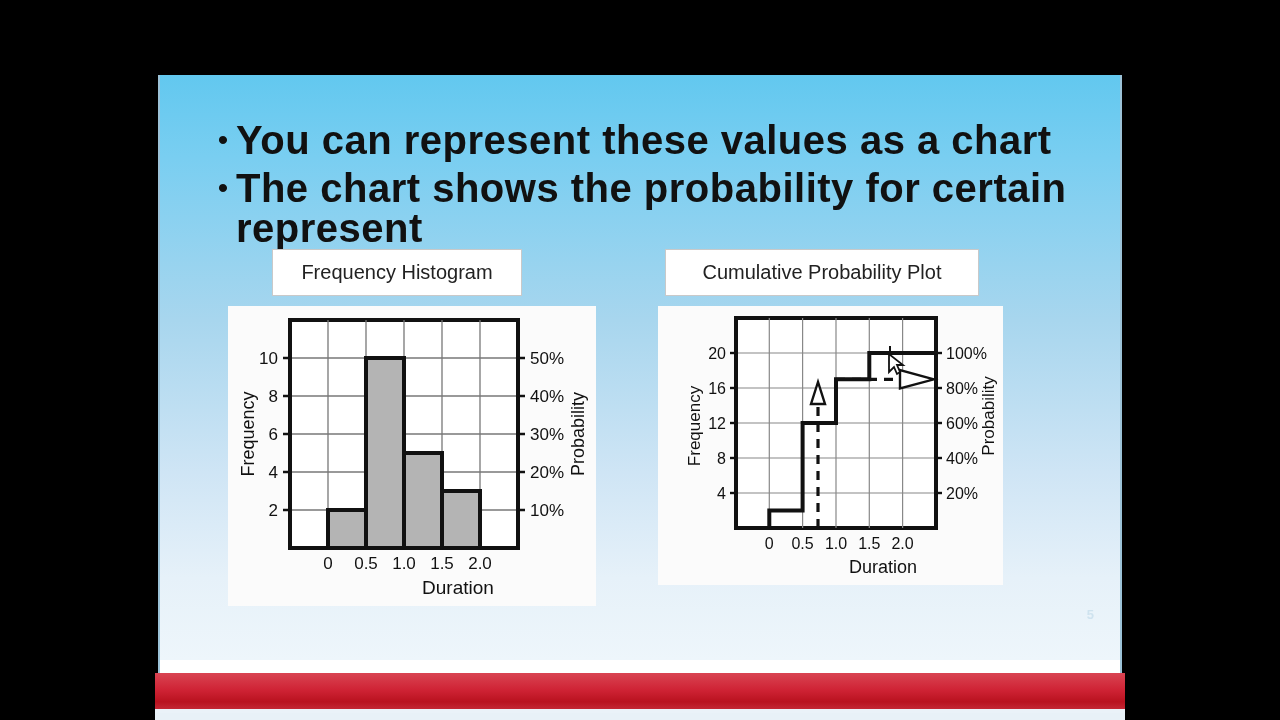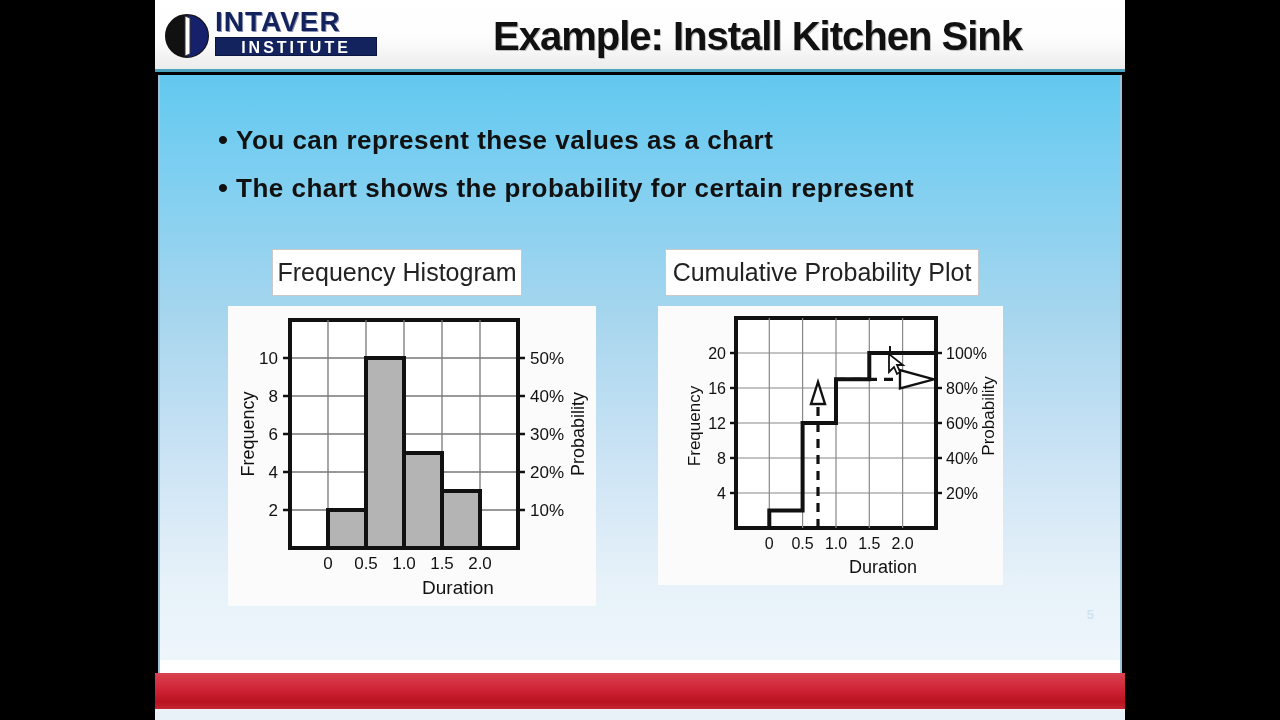--- a/index.html
+++ b/index.html
@@ -36,27 +36,27 @@
 
   
   #body{position:absolute;left:3px;top:75px;width:964px;height:585px;
         background:linear-gradient(to bottom,#62c8ef 0%,#79cef1 14%,#a8d6ee 42%,#cfe5f5 68%,#e6f1f9 86%,#eef6fb 100%);
         border-left:2px solid #9cc3d8;border-right:2px solid #9cc3d8;box-sizing:border-box;}
 
   
   #bullets{position:absolute;left:50px;top:45px;width:900px;}
   .bullet{display:flex;align-items:flex-start;margin-bottom:8px;}
   .bullet .dot{width:26px;flex:0 0 26px;font-size:30px;line-height:40px;color:#111;text-align:center;}
-  .bullet .btext{font-family:"Liberation Sans",sans-serif;font-weight:bold;font-size:26px;
+  .bullet .btext{font-family:"Liberation Sans",sans-serif;font-weight:bold;font-size:40px;
       line-height:40px;color:#111;letter-spacing:.5px;}
 
   
   .chart-title{position:absolute;background:#fff;border:1px solid #c9c9c9;
       display:flex;align-items:center;justify-content:center;
-      font-family:"Liberation Sans",sans-serif;font-size:25px;color:#222;}
+      font-family:"Liberation Sans",sans-serif;font-size:20px;color:#222;}
 
   
   .chart-panel{position:absolute;background:#fbfbfb;}
 
   #slideno{position:absolute;right:26px;bottom:38px;font-size:13px;color:#cfe3ef;font-weight:bold;}
 
   
   #footgap{position:absolute;left:3px;top:660px;width:964px;height:13px;background:#ffffff;
            border-left:2px solid #9cc3d8;border-right:2px solid #9cc3d8;box-sizing:border-box;}
   #redbar{position:absolute;left:0px;top:673px;width:970px;height:40px;
@@ -66,41 +66,20 @@
 
   svg{display:block;}
 </style>
 </head>
 <body>
 
 <div id="stage">
 
   <div id="slide">
 
-    <div id="header">
-
-      <div id="logo">
-        <div class="logo-mark">
-          <svg width="48" height="48" viewBox="0 0 48 48">
-            <circle cx="24" cy="24" r="21" fill="#ffffff" stroke="#111" stroke-width="2"></circle>
-            <path d="M24 3 A21 21 0 0 0 24 45 Z" fill="#111111"></path>
-            <path d="M24 3 A21 21 0 0 1 24 45 Z" fill="#16206b"></path>
-            <path d="M22 4 L27 6 L27 42 L22 44 Z" fill="#ffffff" stroke="#333" stroke-width="1"></path>
-          </svg>
-        </div>
-        <div class="logo-words">
-          <div class="logo-intaver">INTAVER</div>
-          <div class="logo-inst">INSTITUTE</div>
-        </div>
-      </div>
-
-      <div id="title">
-        <span>Example: Install Kitchen Sink</span>
-      </div>
-    </div>
 
     <div id="body">
 
       <div id="bullets">
         <div class="bullet">
           <div class="dot">•</div>
           <div class="btext">You can represent these values as a chart</div>
         </div>
         <div class="bullet">
           <div class="dot">•</div>

